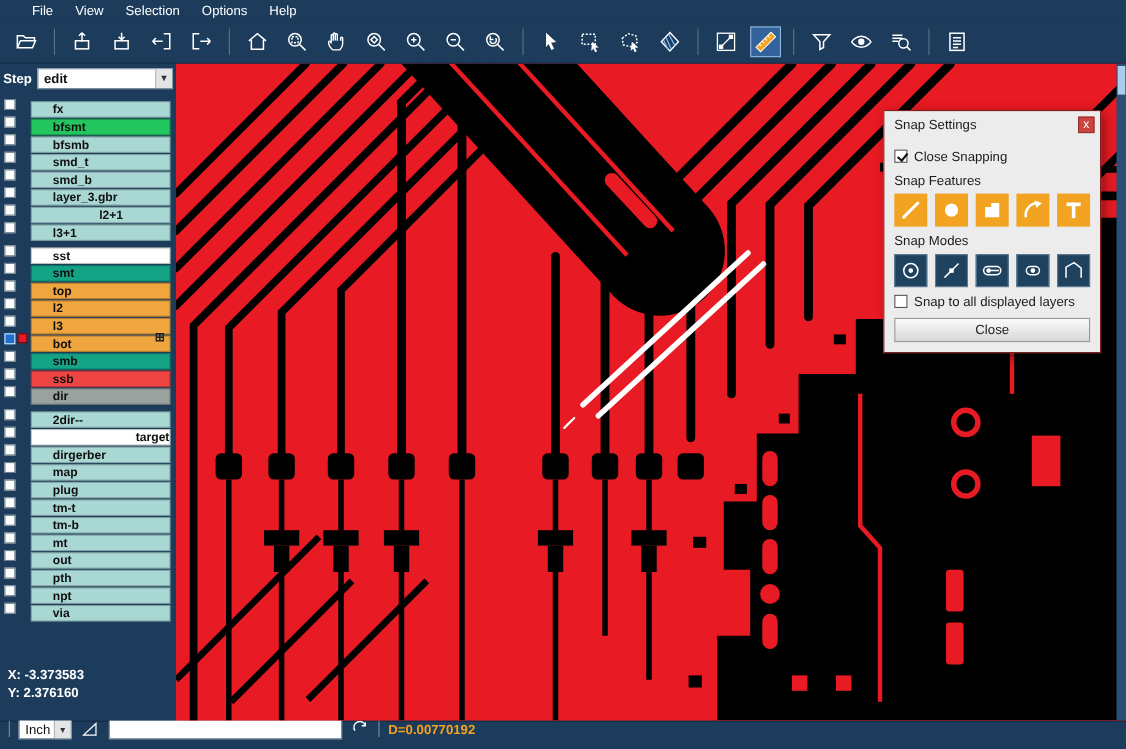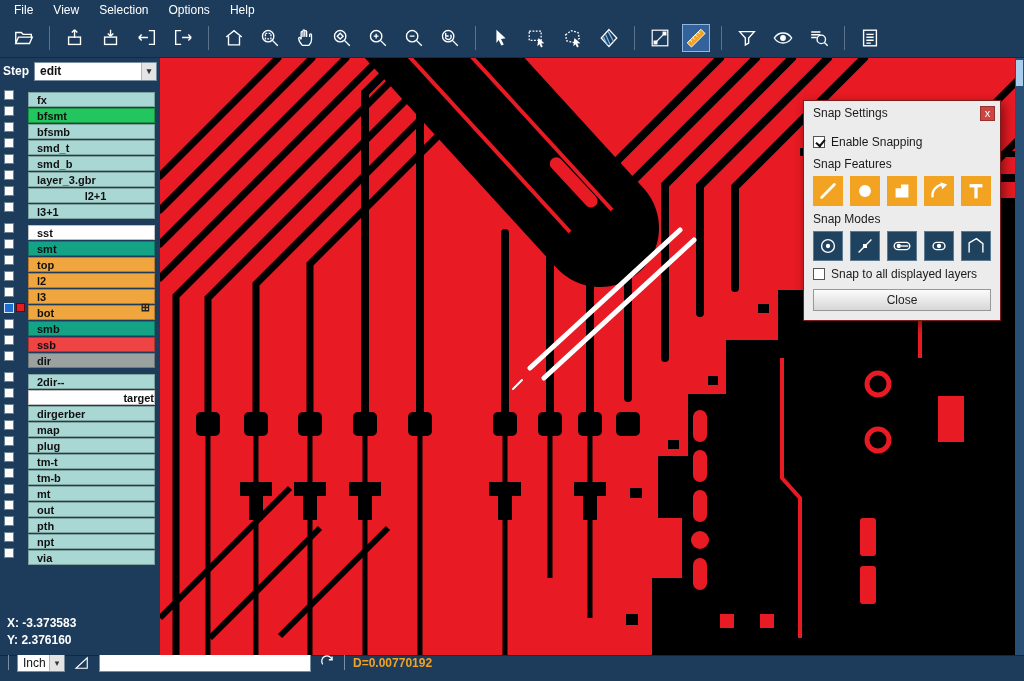--- a/index.html
+++ b/index.html
@@ -1,20 +1,20 @@
 <!DOCTYPE html>
 <html><head>
 <meta charset="utf-8">
 <style>
   * { box-sizing: border-box; margin: 0; padding: 0; }
   html,body { width:1024px; height:681px; overflow:hidden; font-family:"Liberation Sans", sans-serif; }
   body { background:#1d3c5c; }
 
   
-  .menubar { height:19px; background:#1d3c5c; display:flex; align-items:flex-end; padding-left:4px; }
+  .menubar { height:19px; background:#1d3c5c; display:flex; align-items:flex-end; padding-left:19px; }
   .menubar .mitem { color:#fff; font-size:12px; padding:2px 10px; cursor:default; }
 
   
   .toolbar { height:39px; background:#1d3c5c; display:flex; align-items:center; padding-left:6px; border-bottom:1px solid #132a42; }
   .tbtn { width:28px; height:28px; display:flex; align-items:center; justify-content:center; margin:0 4px; border:1px solid transparent; }
   .tbtn.active { background:#33639a; border:1px solid #8fb8e0; }
   .tsep { width:1px; height:24px; background:rgba(255,255,255,.28); margin:0 7px; }
   .tbtn svg { display:block; }
 
   
@@ -27,24 +27,24 @@
   .combo { background:#fff; border:1px solid #7a8ea0; height:19px; display:flex; align-items:center; justify-content:space-between; font-size:12px; color:#111; padding-left:5px; flex:1; }
   .combo .chev { width:15px; height:100%; background:#e4e4e4; border-left:1px solid #b5b5b5; display:flex; align-items:center; justify-content:center; font-size:9px; color:#333; }
 
   .layer-list { padding:3px 0 0 0; }
   .layer-row { display:flex; align-items:center; height:15px; margin:0 0 1px 0; position:relative; }
   .layer-row.gap { margin-top:6px; }
   .layer-cb { width:10px; height:10px; background:#fdfdfd; border:1px solid #6e828f; margin-left:4px; flex:none; }
   .layer-cb.on { background:#1f6fd0; border:1px solid #cfe4fa; }
   .layer-swatch { width:9px; height:9px; margin-left:2px; background:#e81a23; border:1px solid #5a0a0a; flex:none; visibility:hidden; }
   .layer-swatch.show { visibility:visible; }
-  .layer-bar { flex:1; height:15px; margin:10px 5px 0 3px; font-size:11px; line-height:15px; padding-left:8px; color:#101010; border:1px solid rgba(0,0,0,.25); white-space:nowrap; overflow:hidden; }
+  .layer-bar { flex:1; height:15px; margin:10px 5px 0 3px; font-size:11px; line-height:15px; padding-left:19px; color:#101010; border:1px solid rgba(0,0,0,.25); white-space:nowrap; overflow:hidden; }
   .layer-grid { position:absolute; right:10px; top:0; font-size:11px; line-height:15px; color:#222; }
 
-  .coords { position:absolute; left:7px; bottom:6px; color:#fff; font-size:12px; line-height:17px; }
+  .coords { position:absolute; left:7px; bottom:16px; color:#fff; font-size:12px; line-height:17px; }
 
   
   .canvas { flex:1; position:relative; overflow:hidden; background:#e81a23; cursor:crosshair; }
   .canvas svg.pcb { position:absolute; left:0; top:0; width:100%; height:100%; }
   .vscroll { position:absolute; right:0; top:0; bottom:0; width:9px; background:#2a4f74; }
   .vthumb { position:absolute; right:1px; top:2px; width:7px; height:26px; background:#a9cdec; }
 
   
   .dialog { position:absolute; left:643px; top:42px; width:198px; background:#ececec; border:1px solid #7f1d1d; box-shadow:3px 4px 10px rgba(0,0,0,.45); z-index:10; font-size:12px; color:#1a1a1a; }
   .dlg-title { height:24px; display:flex; align-items:center; justify-content:space-between; padding:0 5px 0 9px; }
@@ -521,21 +521,21 @@
     </div>
 
     <div class="dialog">
       <div class="dlg-title">
         <span>Snap Settings</span>
         <span class="dlg-close">x</span>
       </div>
       <div class="dlg-body">
         <div class="chkrow">
           <span class="checkbox checked"></span>
-          <span>Enable Snapping</span>
+          <span>Close Snapping</span>
         </div>
         <div class="sect">Snap Features</div>
         <div class="icon-row">
           <span class="fbtn">
               <svg width="22" height="22" viewBox="0 0 24 24">
                 <path d="M5 19L19 5" stroke="#fff" stroke-width="3" stroke-linecap="round" fill="none"></path>
               </svg>
             </span>
           <span class="fbtn">
               <svg width="22" height="22" viewBox="0 0 24 24">

